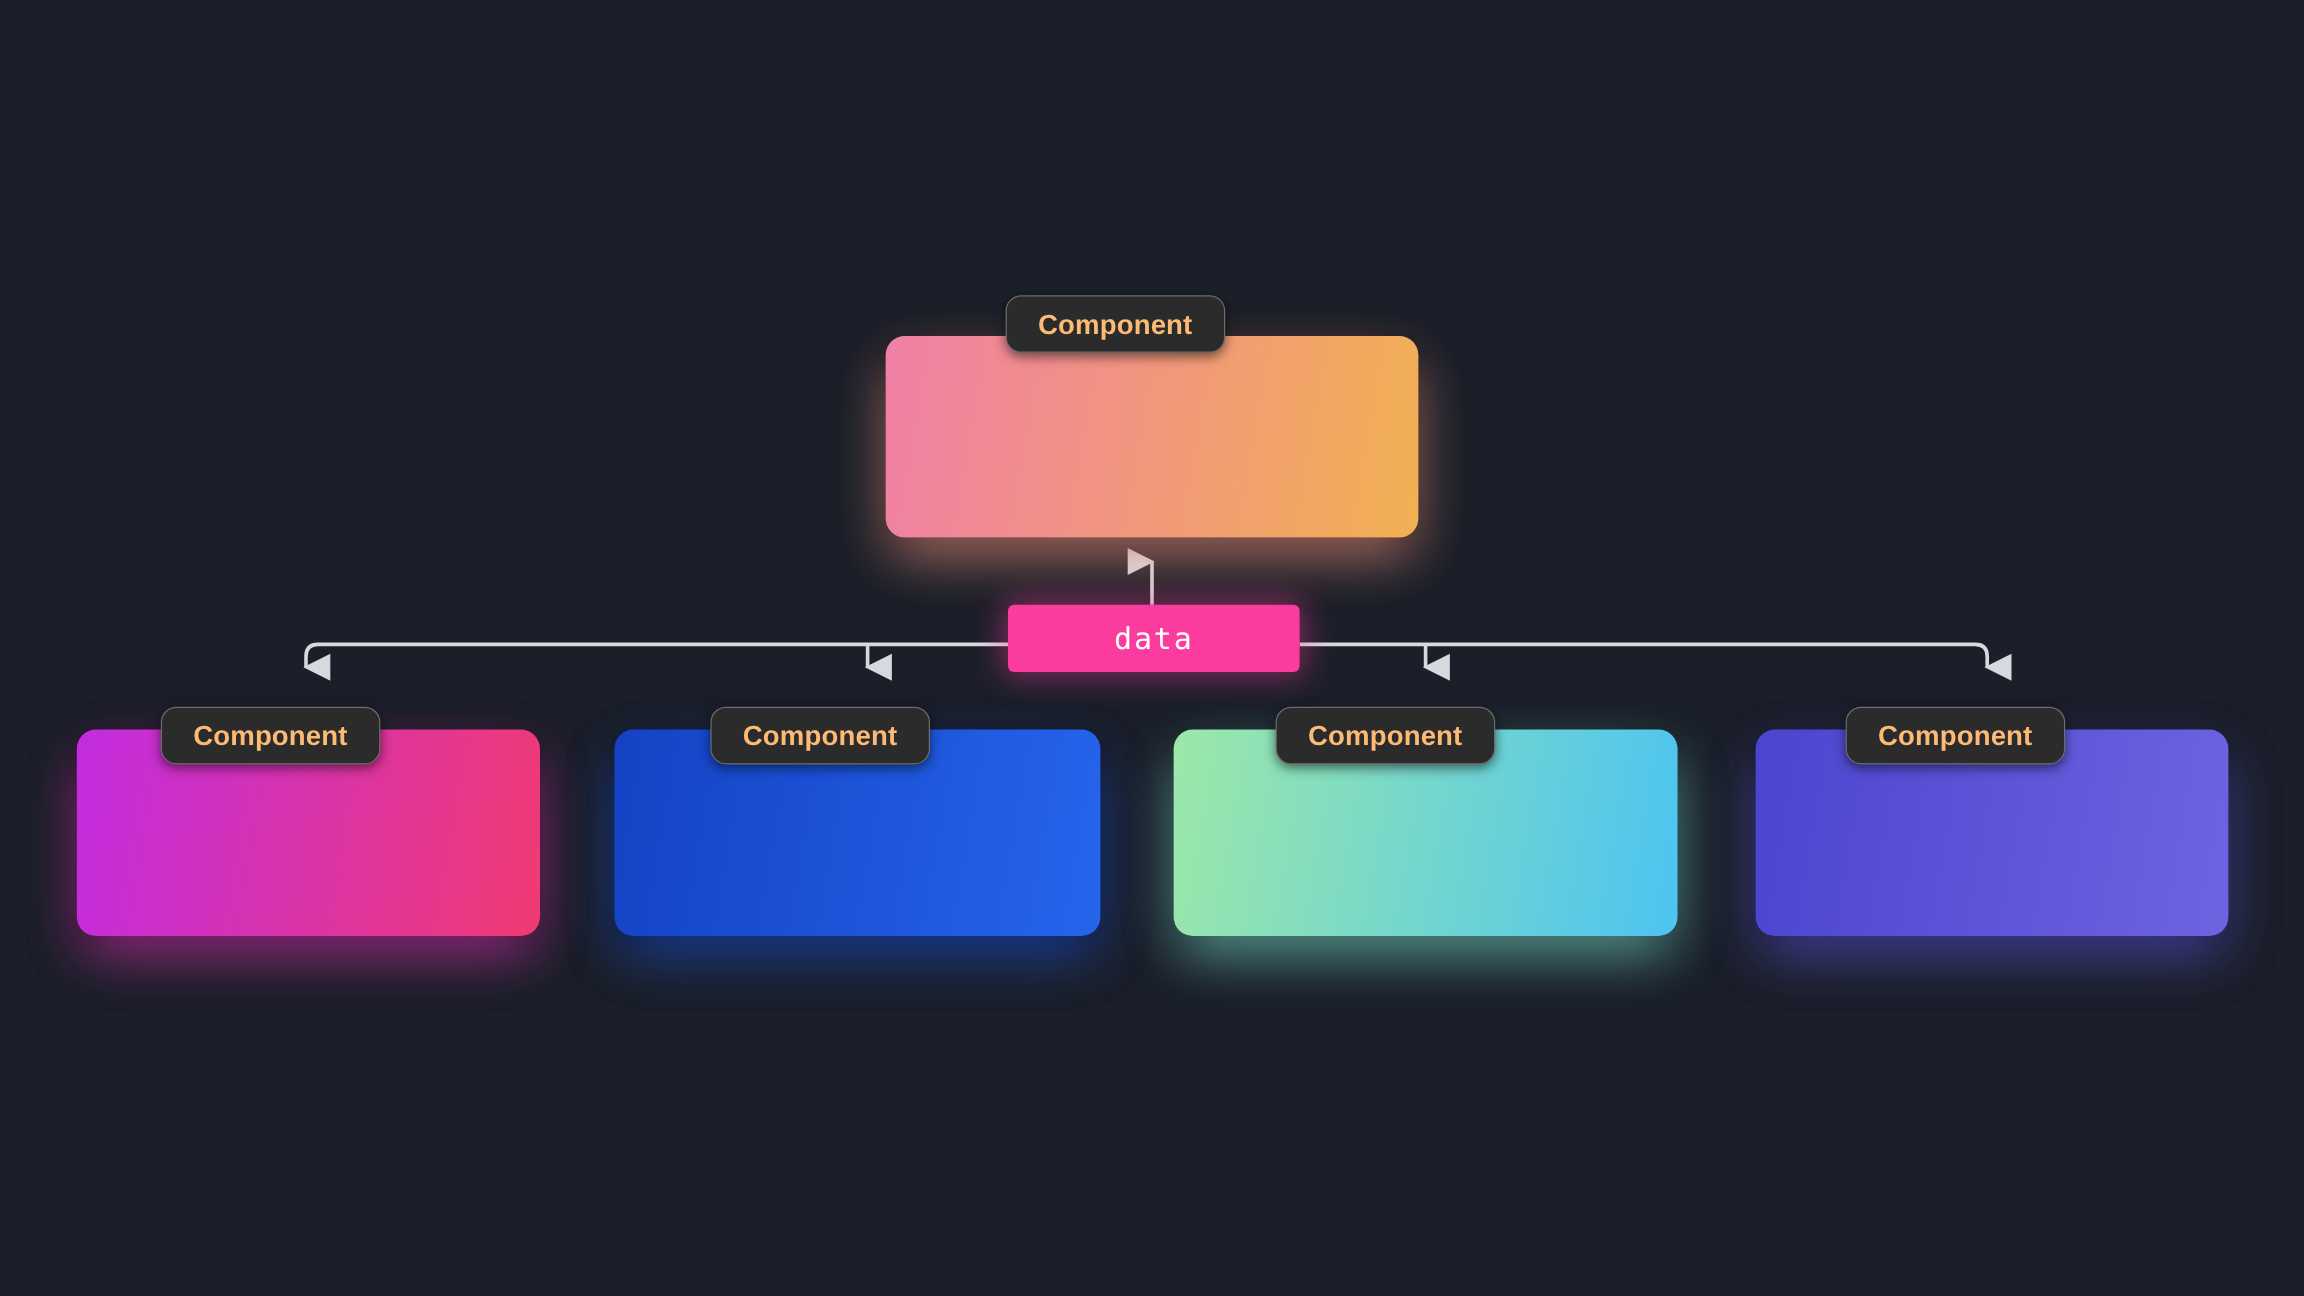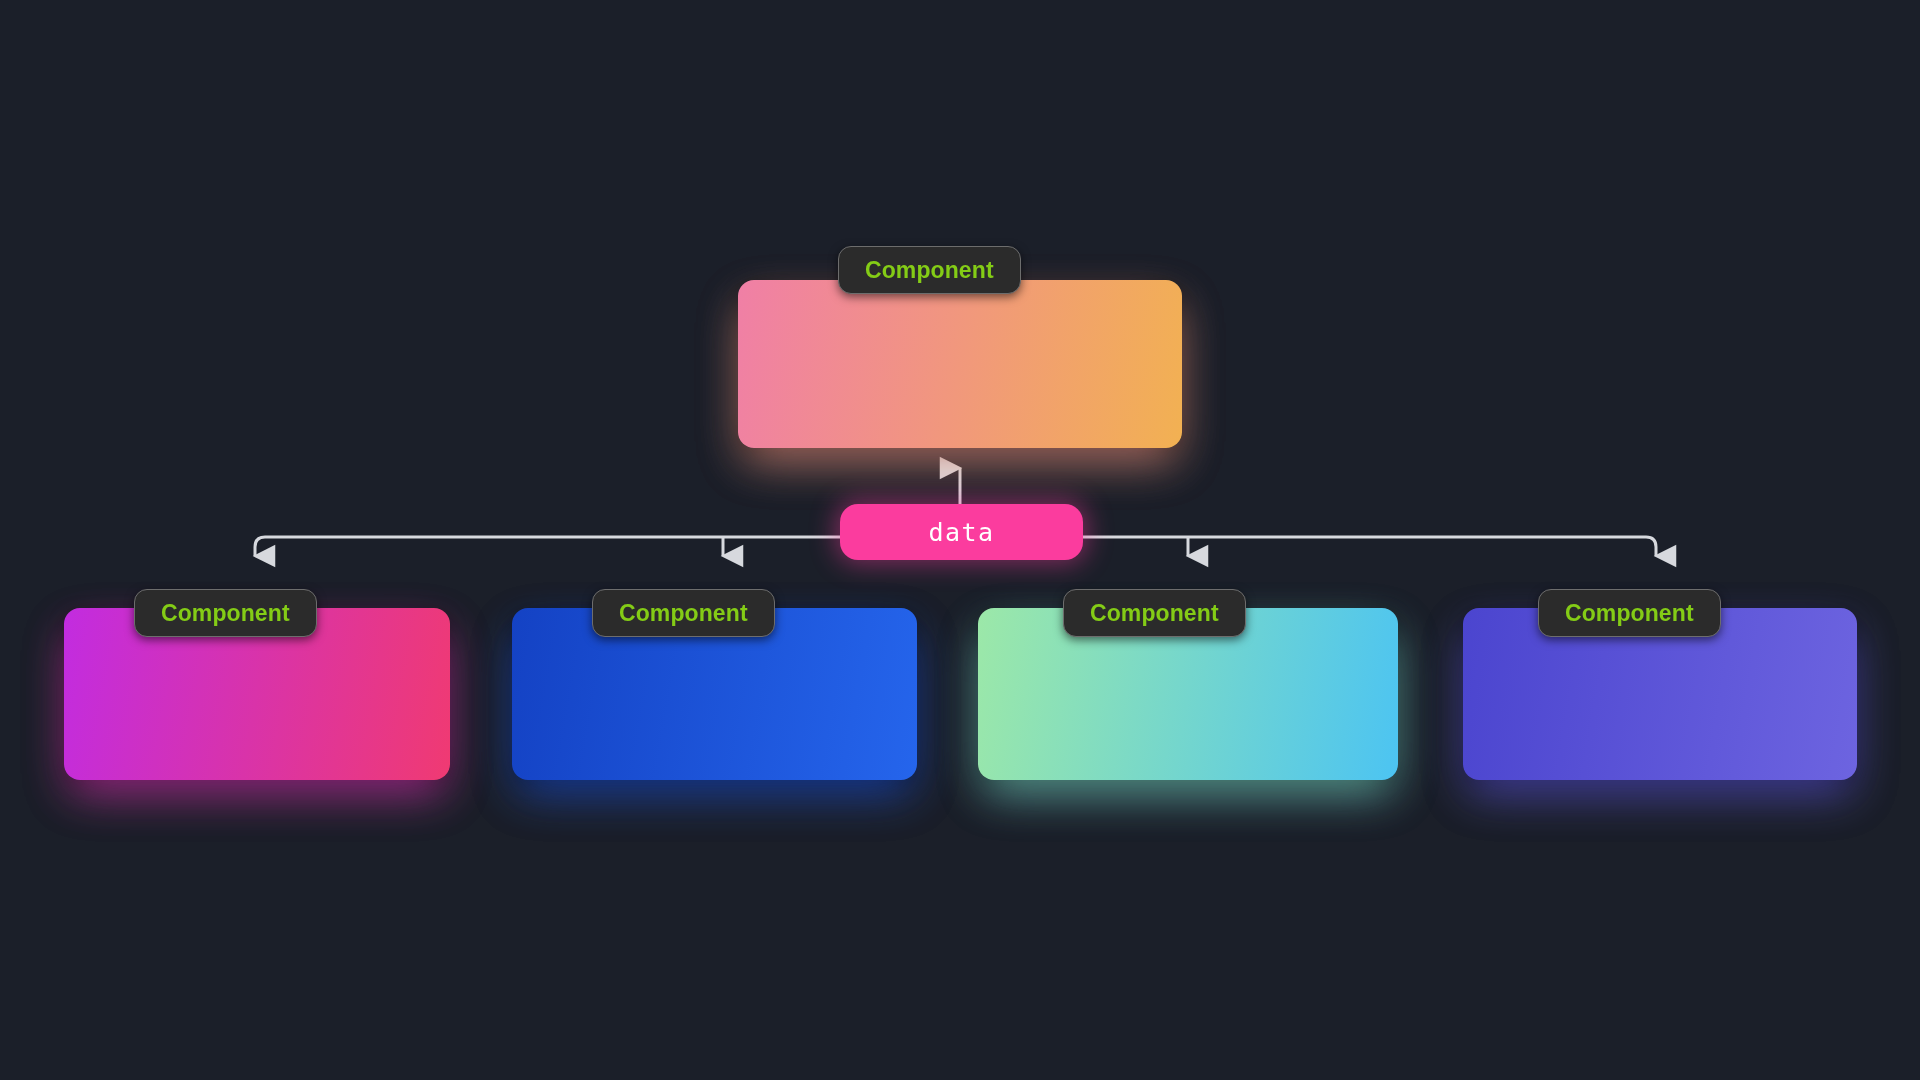--- a/index.html
+++ b/index.html
@@ -59,21 +59,21 @@
     position: absolute;
     height: 48px;
     display: flex;
     align-items: center;
     justify-content: center;
     padding: 0 26px;
     box-sizing: border-box;
     background: #2b2b2b;
     border: 1.5px solid #6d6d6d;
     border-radius: 13px;
-    color: #84cc16;
+    color: #fdba74;
     font-size: 23px;
     font-weight: 600;
     letter-spacing: 0.1px;
     white-space: nowrap;
     box-shadow: 0 3px 10px rgba(0,0,0,0.55);
     z-index: 6;
   }
   .pill.top-pill  { left: 838px;  top: 246px; }
   .pill.p0 { left: 134px;  top: 589px; }
   .pill.p1 { left: 592px;  top: 589px; }
@@ -83,21 +83,21 @@
   
   #data-pill {
     position: absolute;
     left: 840px;
     top: 504px;
     width: 243px;
     height: 56px;
     display: flex;
     align-items: center;
     justify-content: center;
-    border-radius: 18px;
+    border-radius: 5px;
     color: #ffffff;
     font-family: "DejaVu Sans Mono", "Liberation Mono", monospace;
     font-size: 25px;
     letter-spacing: 1.5px;
     z-index: 7;
   }
 </style>
 </head>
 <body style="background: rgb(27, 31, 41);">
 

